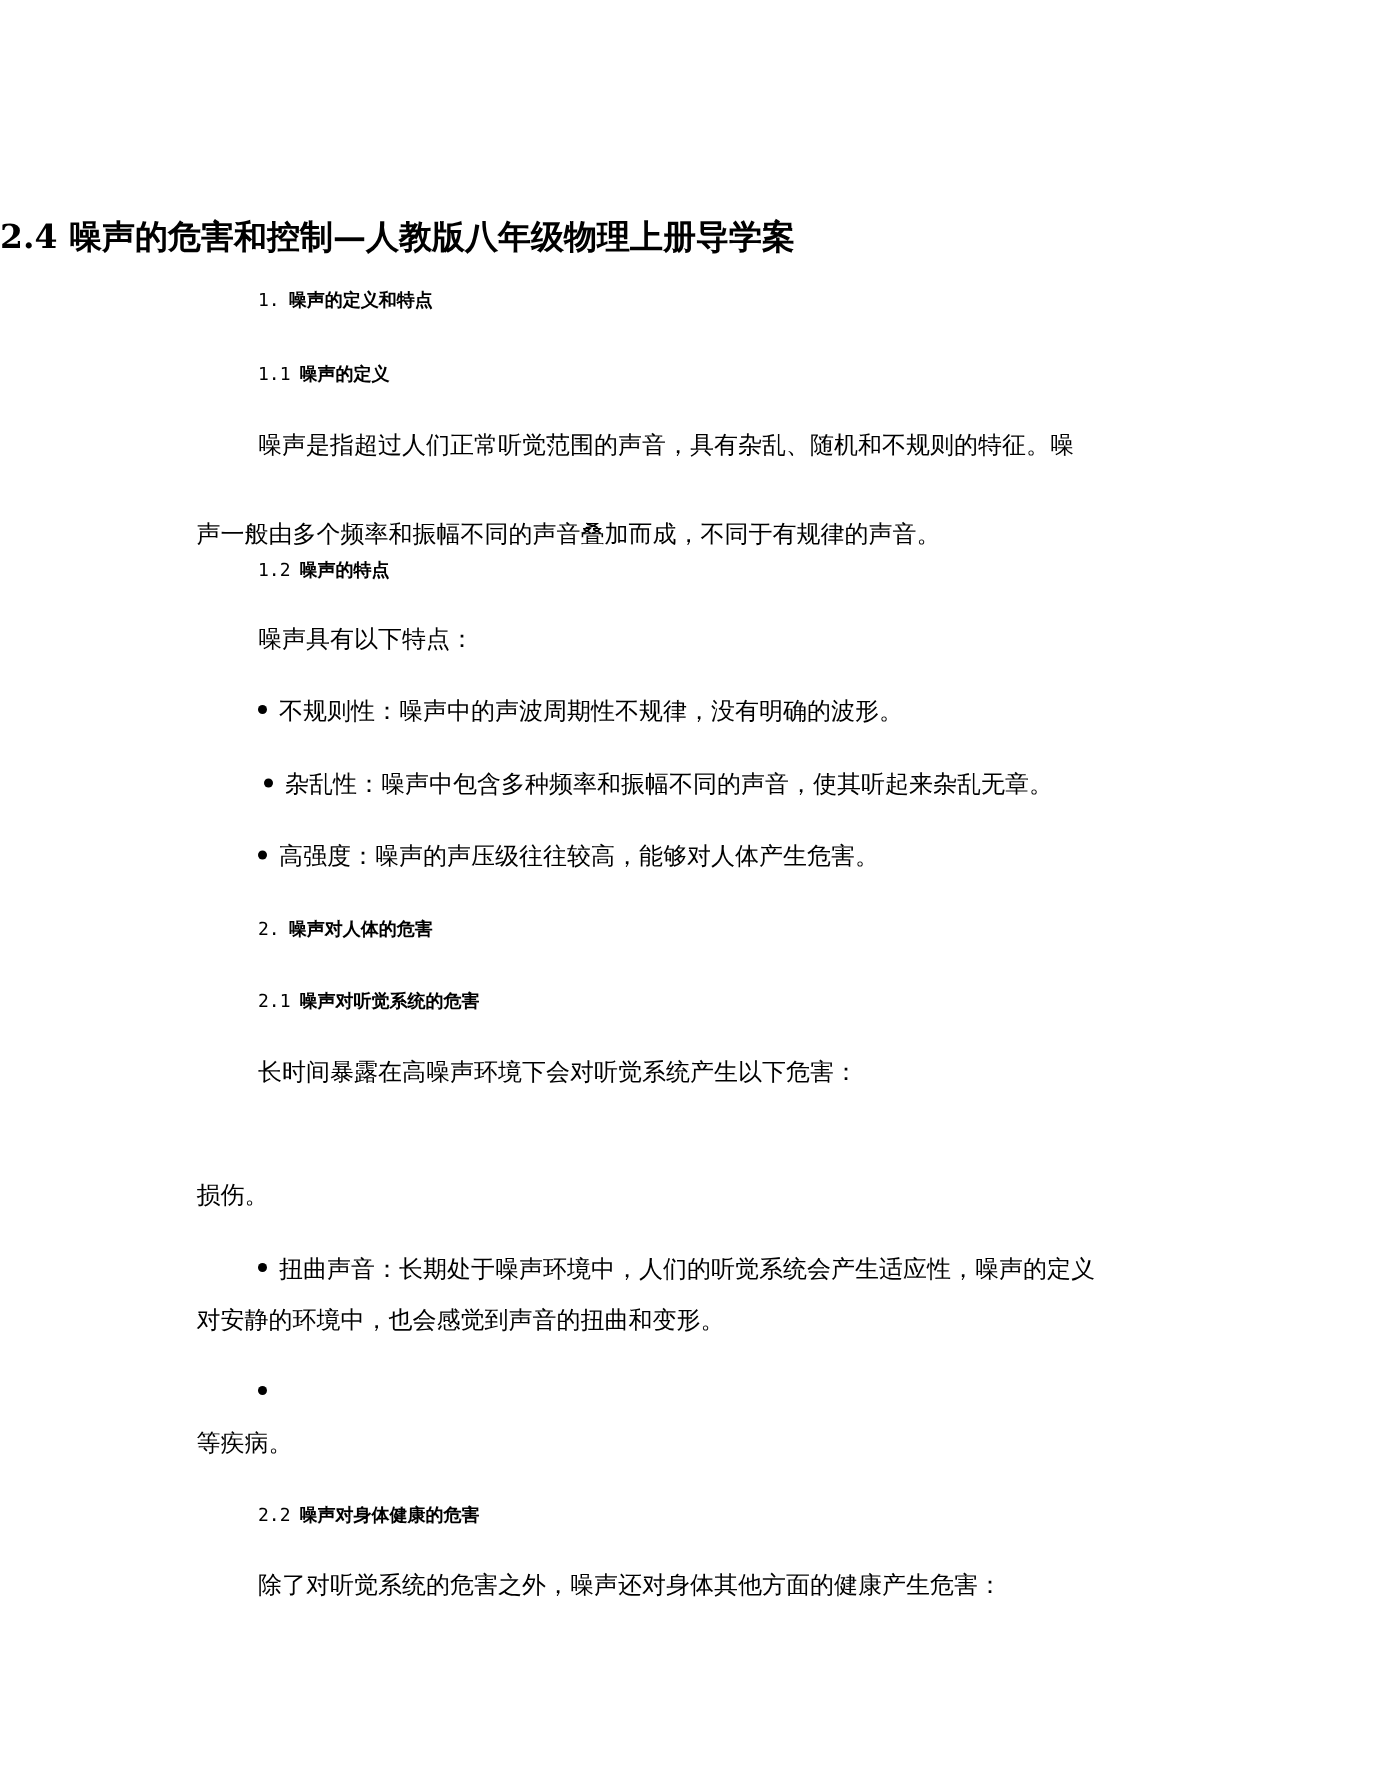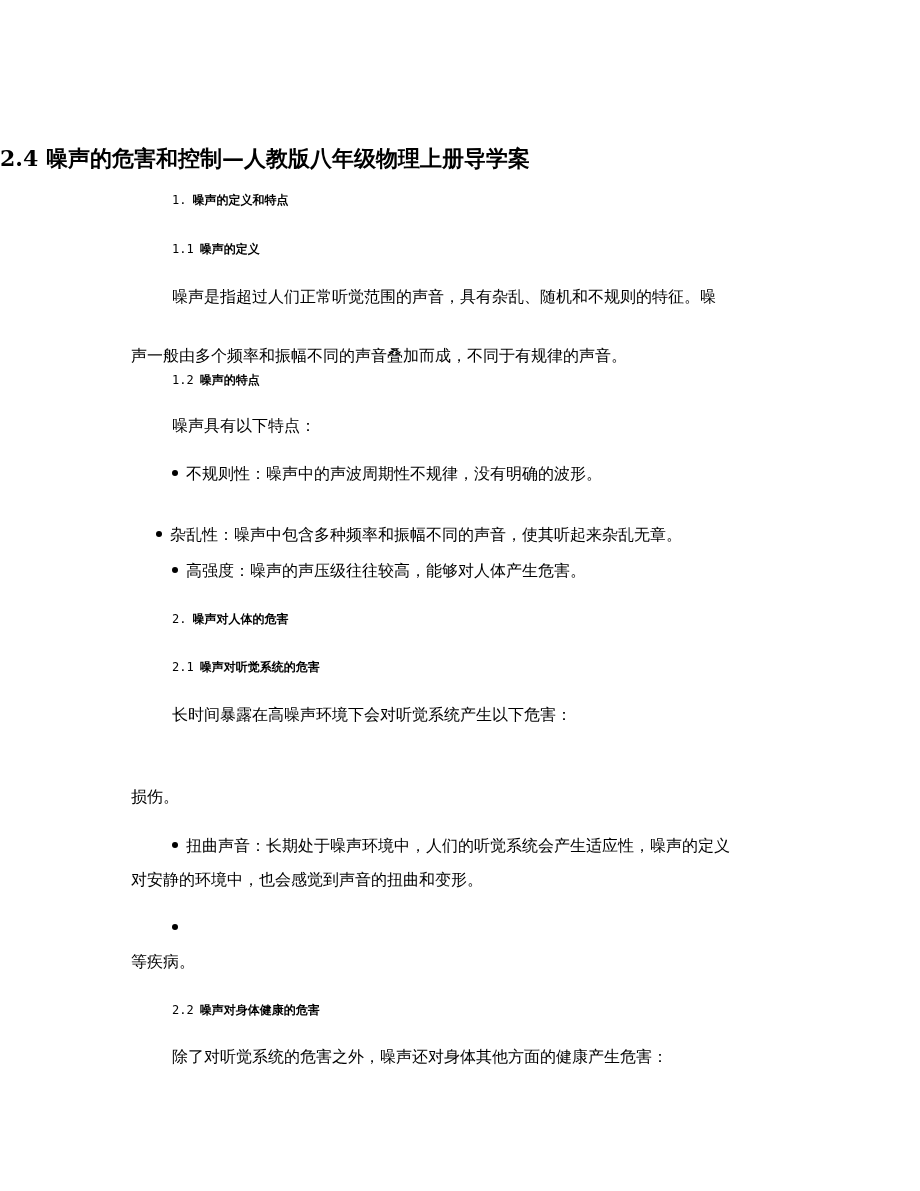--- a/index.html
+++ b/index.html
@@ -42,21 +42,21 @@
 
   <div class="h" style="top:369px;">
     <span class="num">1.2</span><span>噪声的特点</span>
   </div>
 
   <div class="line" style="left:172px; top:415px;">噪声具有以下特点：</div>
 
   <div class="line" style="left:172px; top:463px;">
     <span class="dot"></span><span>不规则性：噪声中的声波周期性不规律，没有明确的波形。</span>
   </div>
-  <div class="line" style="left:156px; top:512px;margin-top:12px;">
+  <div class="line" style="left:176px; top:512px;">
     <span class="dot"></span><span>杂乱性：噪声中包含多种频率和振幅不同的声音，使其听起来杂乱无章。</span>
   </div>
   <div class="line" style="left:172px; top:560px;">
     <span class="dot"></span><span>高强度：噪声的声压级往往较高，能够对人体产生危害。</span>
   </div>
 
   <div class="h" style="top:608px;">
     <span class="num">2.</span><span>噪声对人体的危害</span>
   </div>
 

